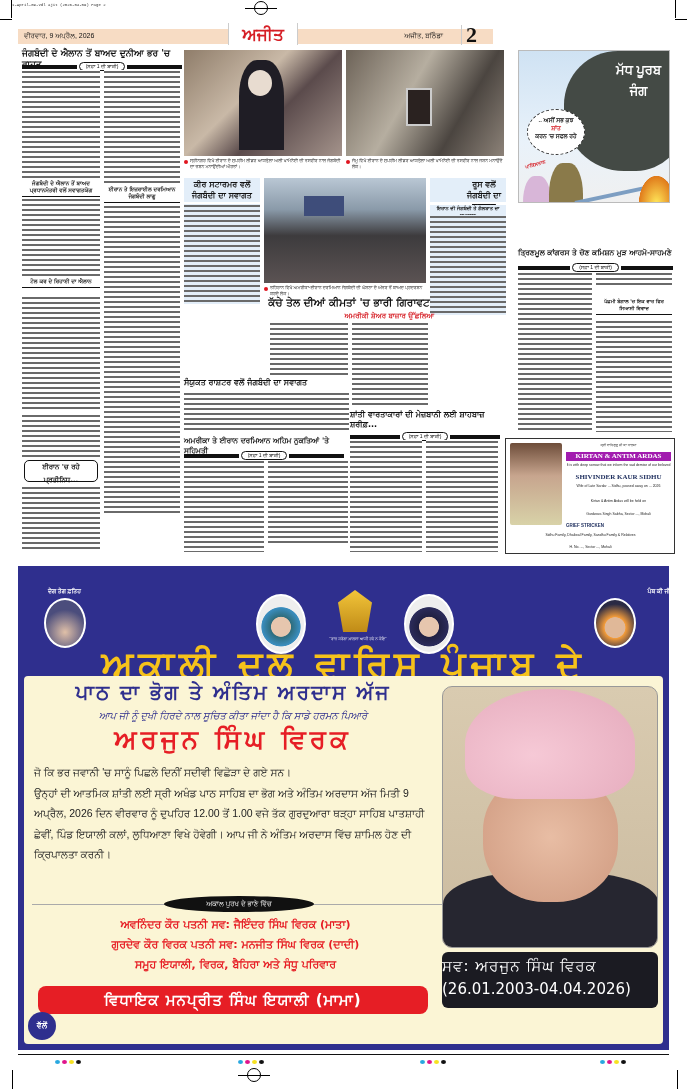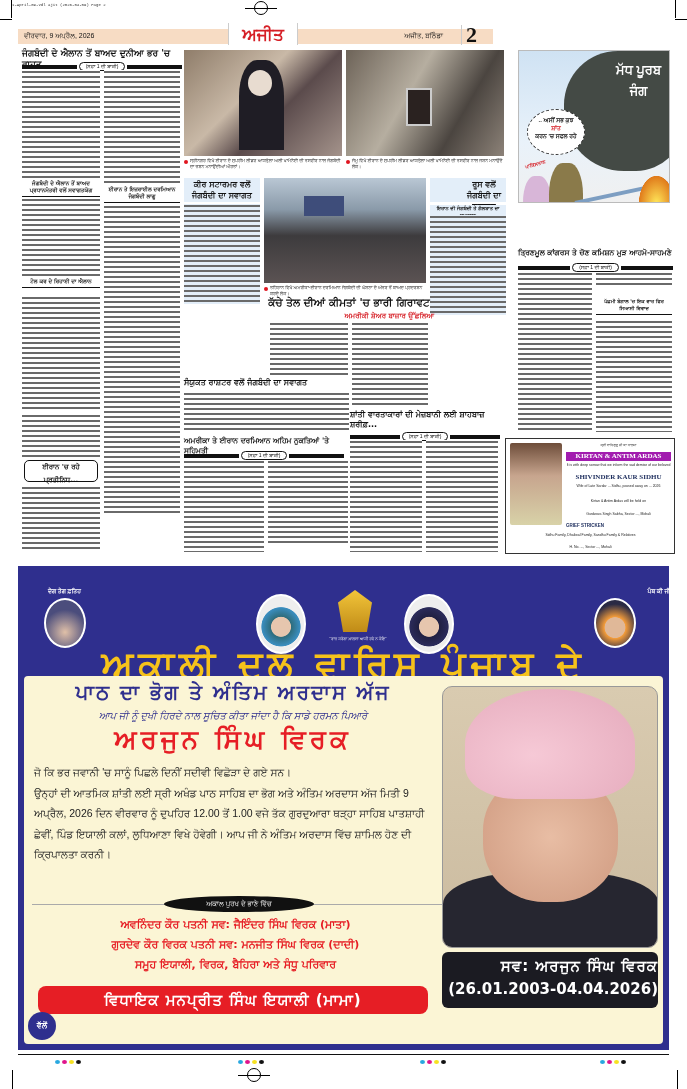--- a/index.html
+++ b/index.html
@@ -64,21 +64,21 @@
   .ad .nm { position: absolute; left: 4px; top: 48px; width: 410px; text-align: center; color: #e61e25; font-family: "DejaVu Sans", sans-serif; font-weight: bold; font-size: 26px; letter-spacing: 4px; }
   .ad .body { position: absolute; left: 10px; top: 86px; width: 405px; color: #222; font-size: 10.5px; line-height: 20.5px; }
   .ad .divider { position: absolute; left: 8px; top: 228px; width: 410px; height: 1px; background: #aaa; }
   .ad .will { position: absolute; left: 140px; top: 220px; width: 150px; height: 16px; background: #111; color: #fff; border-radius: 50%; text-align: center; font-size: 7px; line-height: 16px; }
   .ad .fam { position: absolute; left: 4px; width: 415px; text-align: center; color: #e61e25; font-family: "DejaVu Sans", sans-serif; font-weight: bold; font-size: 11px; }
   .ad .mla { position: absolute; left: 14px; top: 310px; width: 390px; height: 28px; background: #e61e25; border-radius: 8px; color: #fff; text-align: center; font-family: "DejaVu Sans", sans-serif; font-weight: bold; font-size: 15px; line-height: 28px; letter-spacing: 1px; }
   .ad .photo-big { position: absolute; left: 418px; top: 10px; width: 216px; height: 262px; border-radius: 10px; overflow: hidden; background: linear-gradient(#d9cbb0, #cbbba0); border: 1px solid #999; }
   .turban { position: absolute; left: 22px; top: 2px; width: 170px; height: 110px; background: radial-gradient(ellipse at 40% 60%, #f6c9d6, #e4a9bb); border-radius: 50% 50% 30% 30%; }
   .face { position: absolute; left: 40px; top: 85px; width: 135px; height: 130px; background: radial-gradient(#e8bda4, #cf9a80); border-radius: 45%; }
   .suit { position: absolute; left: 0; top: 185px; width: 216px; height: 80px; background: #262630; border-radius: 40% 40% 0 0; }
-  .ad .cap { position: absolute; left: 418px; top: 276px; width: 216px; height: 56px; background: #1b1b22; border-radius: 6px; color: #fff; text-align: right; font-family: "DejaVu Sans", sans-serif; font-weight: bold; }
+  .ad .cap { position: absolute; left: 418px; top: 276px; width: 216px; height: 56px; background: #1b1b22; border-radius: 6px; color: #fff; text-align: left; font-family: "DejaVu Sans", sans-serif; font-weight: normal; }
   .ad .cap .a { font-size: 15px; line-height: 28px; letter-spacing: 1px; }
   .ad .cap .b { font-size: 15px; line-height: 18px; }
   .ad .from { position: absolute; left: 6px; top: 444px; width: 639px; height: 32px; }
   .ad .from .badge { position: absolute; left: 4px; top: 2px; width: 28px; height: 28px; border-radius: 50%; background: #2f2f8e; color: #fff; font-size: 8px; font-weight: bold; text-align: center; line-height: 28px; }
   .ad .from .t { position: absolute; left: 38px; top: 0; color: #2f2f8e; font-family: "DejaVu Sans", sans-serif; font-weight: bold; font-size: 17px; line-height: 32px; letter-spacing: 0.5px; }
 
   .cmyk { position: absolute; top: 1060px; height: 4px; display: flex; gap: 2px; }
   .cmyk span { width: 5px; height: 4px; border-radius: 50%; }
 </style>
 </head>

